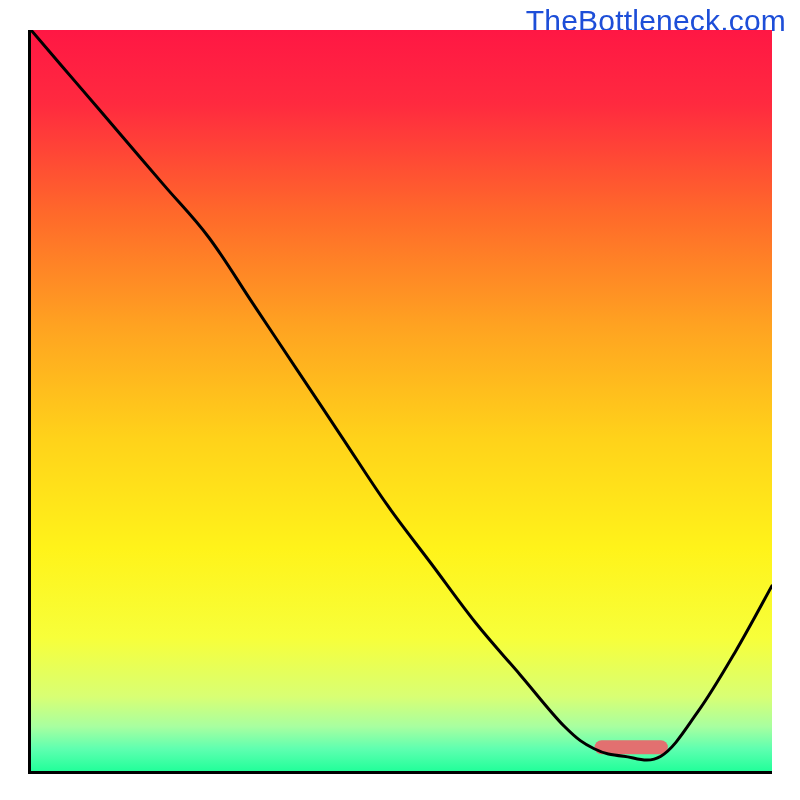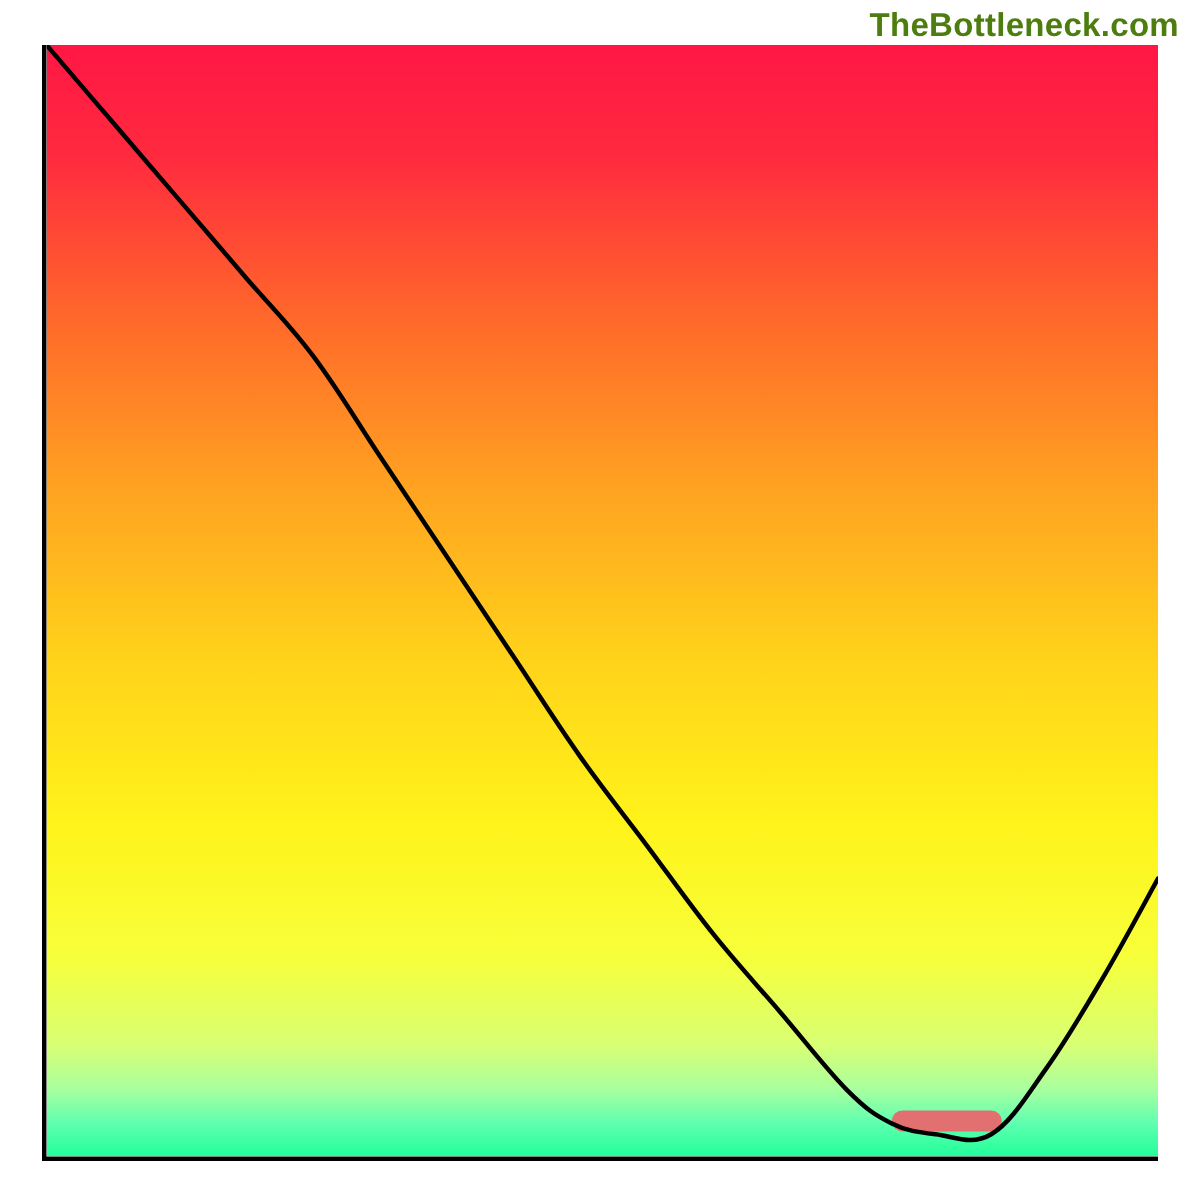--- a/index.html
+++ b/index.html
@@ -13,23 +13,23 @@
   }
   .frame {
     position: relative;
     width: 800px;
     height: 800px;
   }
   .watermark {
     position: absolute;
     top: 4px;
     right: 14px;
-    font-size: 22px;
-    font-weight: 700;
-    color: #4d7c0f;
+    font-size: 30px;
+    font-weight: 400;
+    color: #1d4ed8;
     letter-spacing: 0.2px;
   }
   .plot-area {
     position: absolute;
     left: 28px;
     top: 30px;
     width: 744px;
     height: 744px;
     border-left: 3px solid #000;
     border-bottom: 3px solid #000;

